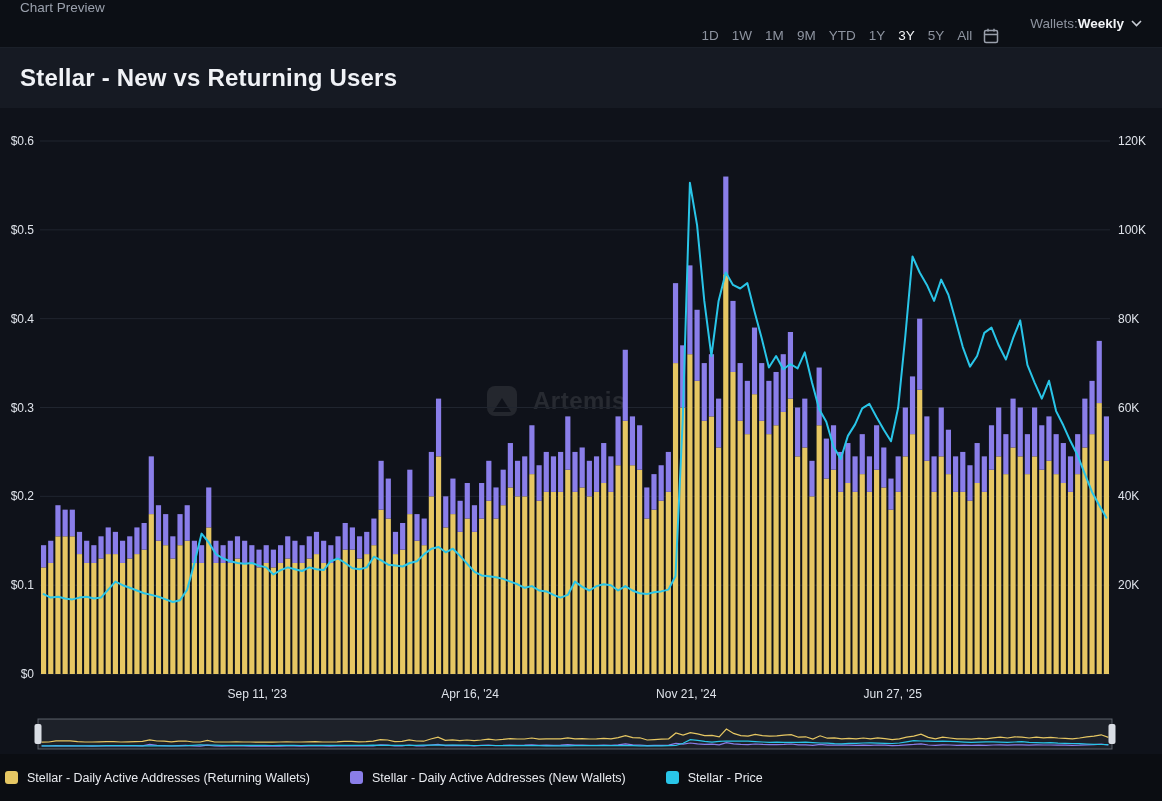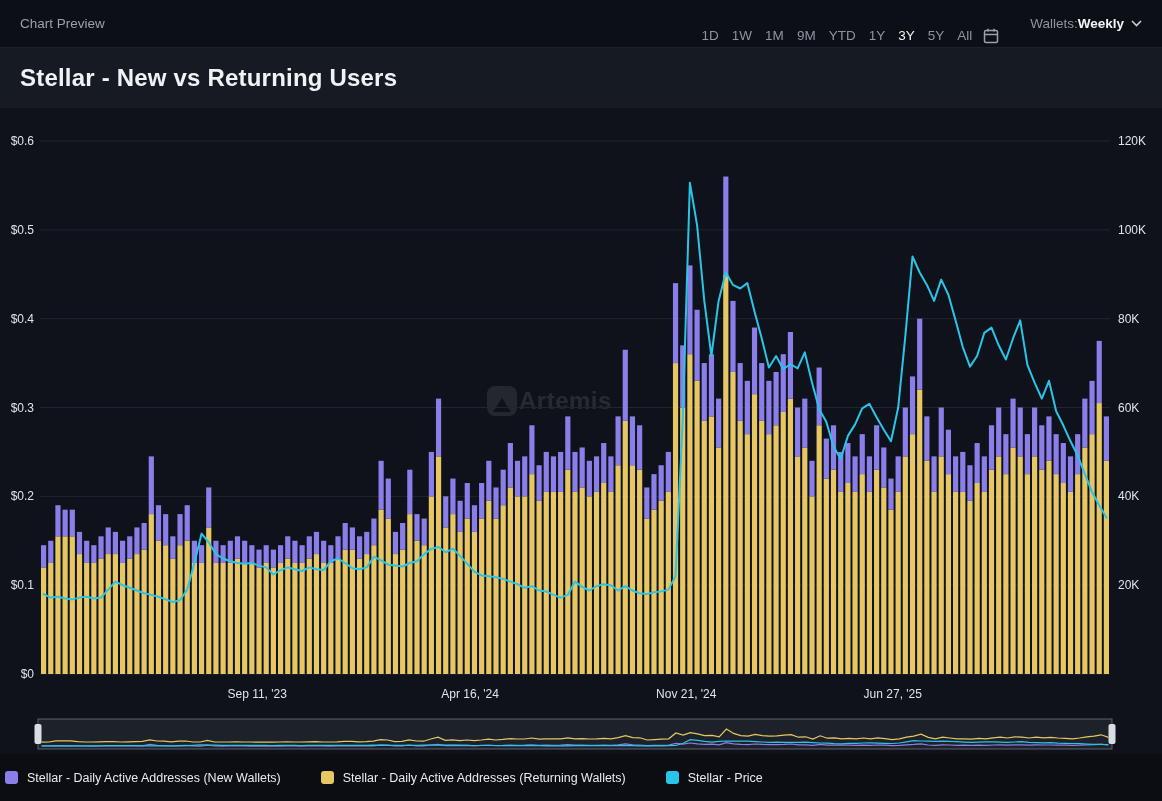--- a/index.html
+++ b/index.html
@@ -1,40 +1,40 @@
 <!DOCTYPE html>
 <html><head>
 <meta charset="utf-8">
 <style>
   * { box-sizing: border-box; margin: 0; padding: 0; }
   html,body { width:1162px; height:801px; overflow:hidden; }
   body { background:#0e1118; font-family:"Liberation Sans", sans-serif; color:#e8eaef; }
 
   .topbar { height:48px; background:#0c0f15; border-bottom:1px solid #1b2029;
-            display:flex; align-items:center; justify-content:space-between; padding:0 20px; }
+            display:flex; justify-content:space-between; padding:0 20px; }
   .tb-title { font-size:13.5px; color:#9aa0ac; }
   .tb-right { display:flex; align-items:center; }
   .ranges { display:flex; align-items:center; gap:13px; }
   button { background:none; border:none; padding:0; cursor:pointer; font:inherit; color:inherit;margin-top:24px; }
   .rng { font-size:13.5px; color:#8e94a0; }
   .rng.active { color:#f2f4f7; font-weight:400; }
   .cal { margin-left:10px; margin-right:30px; display:flex; align-items:center; }
   .interval { display:flex; align-items:center; cursor:pointer; }
   .int-label { font-size:13.5px; color:#8e94a0; }
   .int-value { font-size:13.5px; color:#f2f4f7; font-weight:700; }
   .interval svg { margin-left:7px; }
 
   .titlebar { height:60px; background:#161a23; display:flex; align-items:center; padding:0 20px; }
   .titlebar h1 { font-size:24px; font-weight:700; color:#f0f2f6; letter-spacing:0.2px; }
 
   .chart-region { position:relative; height:606px; background:#0f121a; }
   .chart-region > svg { position:relative; z-index:1; display:block; }
   #main-chart text { font:12px "Liberation Sans", sans-serif; fill:#dfe3ea; }
 
-  .watermark { position:absolute; left:487px; top:278px; display:flex; align-items:center; gap:2px; z-index:0; }
+  .watermark { position:absolute; left:487px; top:278px; display:flex; align-items:center; gap:16px; z-index:0; }
   .wm-logo { width:30px; height:30px; border-radius:8px; background:rgba(255,255,255,0.09);
              display:flex; align-items:flex-end; justify-content:center; overflow:hidden; }
   .wm-logo i { display:block; width:0; height:0; border-left:9px solid transparent;
                border-right:9px solid transparent; border-bottom:14px solid #0f121a; margin-bottom:4px; }
   .wm-text { font-size:24px; font-weight:700; color:rgba(255,255,255,0.10); letter-spacing:0.5px; }
 
   .nav-region { height:40px; background:#0f121a; }
   .nav-region svg { display:block; }
 
   .legend { height:47px; background:#0b0d12; display:flex; align-items:center; padding-left:5px; gap:40px; }
@@ -431,26 +431,26 @@
         <polyline points="41.6,28.2 48.8,28.0 56.0,26.8 63.2,26.8 70.4,26.8 77.6,27.6 84.9,28.0 92.1,28.0 99.3,27.8 106.5,27.6 113.7,27.6 120.9,28.0 128.1,27.8 135.3,27.6 142.5,27.4 149.7,25.8 156.9,27.0 164.1,27.2 171.3,27.8 178.6,27.2 185.8,27.0 193.0,28.0 200.2,28.0 207.4,26.4 214.6,28.0 221.8,28.0 229.0,28.0 236.2,27.8 243.4,28.0 250.6,28.0 257.8,28.2 265.1,28.0 272.3,28.2 279.5,28.0 286.7,27.8 293.9,28.0 301.1,28.0 308.3,27.8 315.5,27.6 322.7,28.0 329.9,28.0 337.1,27.8 344.3,27.4 351.6,27.4 358.8,27.8 366.0,27.6 373.2,27.2 380.4,25.6 387.6,26.0 394.8,27.6 402.0,27.4 409.2,25.8 416.4,27.0 423.6,27.2 430.8,25.0 438.0,23.2 445.3,26.4 452.5,25.8 459.7,26.6 466.9,26.0 474.1,26.6 481.3,26.0 488.5,25.2 495.7,26.0 502.9,25.4 510.1,24.6 517.3,25.0 524.5,25.0 531.8,24.0 539.0,25.2 546.2,24.8 553.4,24.8 560.6,24.8 567.8,23.8 575.0,24.8 582.2,24.6 589.4,25.0 596.6,24.8 603.8,24.4 611.0,24.8 618.2,23.6 625.5,21.6 632.7,23.6 639.9,23.8 647.1,26.0 654.3,25.6 661.5,25.2 668.7,24.8 675.9,19.0 683.1,21.0 690.3,18.6 697.5,19.8 704.7,21.6 712.0,21.4 719.2,22.8 726.4,15.0 733.6,19.4 740.8,21.6 748.0,22.2 755.2,20.4 762.4,21.6 769.6,22.2 776.8,21.8 784.0,21.2 791.2,20.6 798.4,23.2 805.7,22.8 812.9,25.0 820.1,21.8 827.3,24.2 834.5,23.8 841.7,24.8 848.9,24.4 856.1,24.8 863.3,24.0 870.5,24.8 877.7,23.8 884.9,24.6 892.2,25.6 899.4,24.8 906.6,23.2 913.8,22.2 921.0,20.2 928.2,23.4 935.4,24.8 942.6,23.2 949.8,24.0 957.0,24.8 964.2,24.8 971.4,25.2 978.7,24.4 985.9,24.8 993.1,23.8 1000.3,23.2 1007.5,24.0 1014.7,22.8 1021.9,23.2 1029.1,24.0 1036.3,23.2 1043.5,23.8 1050.7,23.4 1057.9,24.0 1065.1,24.4 1072.4,24.8 1079.6,24.0 1086.8,22.8 1094.0,22.2 1101.2,20.8 1108.4,23.4" fill="none" stroke="#e6c763" stroke-width="1.2"></polyline>
         <polyline points="41.6,32.0 48.8,32.0 56.0,31.6 63.2,31.8 70.4,31.8 77.6,32.0 84.9,32.0 92.1,32.2 99.3,32.0 106.5,31.8 113.7,32.0 120.9,32.0 128.1,32.0 135.3,31.8 142.5,31.8 149.7,30.4 156.9,31.4 164.1,31.6 171.3,32.0 178.6,31.6 185.8,31.4 193.0,32.0 200.2,32.2 207.4,31.2 214.6,32.0 221.8,32.2 229.0,32.0 236.2,32.0 243.4,32.0 250.6,32.2 257.8,32.2 265.1,32.2 272.3,32.2 279.5,32.2 286.7,32.0 293.9,32.0 301.1,32.2 308.3,32.0 315.5,32.0 322.7,32.0 329.9,32.2 337.1,32.0 344.3,31.8 351.6,32.0 358.8,32.0 366.0,32.0 373.2,31.8 380.4,30.8 387.6,31.2 394.8,32.0 402.0,31.8 409.2,31.0 416.4,31.8 423.6,31.8 430.8,31.0 438.0,30.4 445.3,31.6 452.5,31.4 459.7,31.6 466.9,31.4 474.1,31.8 481.3,31.4 488.5,31.2 495.7,31.6 502.9,31.4 510.1,31.0 517.3,31.4 524.5,31.2 531.8,30.8 539.0,31.4 546.2,31.2 553.4,31.4 560.6,31.2 567.8,30.6 575.0,31.2 582.2,31.2 589.4,31.4 596.6,31.4 603.8,31.2 611.0,31.4 618.2,30.8 625.5,29.8 632.7,30.8 639.9,31.0 647.1,31.6 654.3,31.4 661.5,31.4 668.7,31.2 675.9,29.4 683.1,30.2 690.3,29.0 697.5,29.8 704.7,30.4 712.0,30.2 719.2,30.8 726.4,28.6 733.6,29.8 740.8,30.4 748.0,30.6 755.2,30.0 762.4,30.4 769.6,30.6 776.8,30.6 784.0,30.4 791.2,30.0 798.4,30.8 805.7,30.8 812.9,31.4 820.1,30.4 827.3,31.2 834.5,31.0 841.7,31.2 848.9,31.2 856.1,31.4 863.3,31.2 870.5,31.4 877.7,31.0 884.9,31.2 892.2,31.6 899.4,31.4 906.6,30.8 913.8,30.4 921.0,29.8 928.2,31.0 935.4,31.4 942.6,30.8 949.8,31.0 957.0,31.4 964.2,31.2 971.4,31.4 978.7,31.2 985.9,31.4 993.1,31.0 1000.3,30.8 1007.5,31.2 1014.7,30.8 1021.9,30.8 1029.1,31.2 1036.3,30.8 1043.5,31.0 1050.7,31.0 1057.9,31.2 1065.1,31.2 1072.4,31.4 1079.6,31.2 1086.8,30.8 1094.0,30.6 1101.2,30.2 1108.4,31.0" fill="none" stroke="#8a7ee9" stroke-width="1.2"></polyline>
         <polyline points="41.6,31.8 48.8,31.9 56.0,31.8 63.2,31.9 70.4,31.9 77.6,31.9 84.9,31.8 92.1,31.9 99.3,31.9 106.5,31.7 113.7,31.6 120.9,31.7 128.1,31.7 135.3,31.7 142.5,31.8 149.7,31.8 156.9,31.8 164.1,31.9 171.3,31.9 178.6,31.9 185.8,31.7 193.0,31.3 200.2,30.9 207.4,31.0 214.6,31.2 221.8,31.3 229.0,31.3 236.2,31.3 243.4,31.3 250.6,31.3 257.8,31.4 265.1,31.4 272.3,31.5 279.5,31.4 286.7,31.4 293.9,31.4 301.1,31.5 308.3,31.4 315.5,31.4 322.7,31.4 329.9,31.3 337.1,31.3 344.3,31.3 351.6,31.4 358.8,31.4 366.0,31.4 373.2,31.2 380.4,31.3 387.6,31.4 394.8,31.4 402.0,31.4 409.2,31.3 416.4,31.3 423.6,31.2 430.8,31.1 438.0,31.1 445.3,31.2 452.5,31.1 459.7,31.2 466.9,31.3 474.1,31.5 481.3,31.5 488.5,31.5 495.7,31.5 502.9,31.6 510.1,31.6 517.3,31.7 524.5,31.7 531.8,31.7 539.0,31.7 546.2,31.8 553.4,31.8 560.6,31.9 567.8,31.8 575.0,31.6 582.2,31.7 589.4,31.7 596.6,31.7 603.8,31.7 611.0,31.7 618.2,31.7 625.5,31.7 632.7,31.7 639.9,31.8 647.1,31.8 654.3,31.8 661.5,31.8 668.7,31.7 675.9,31.5 683.1,29.2 690.3,25.6 697.5,26.3 704.7,27.4 712.0,28.2 719.2,27.4 726.4,27.0 733.6,27.2 740.8,27.2 748.0,27.1 755.2,27.6 762.4,28.0 769.6,28.4 776.8,28.2 784.0,28.4 791.2,28.3 798.4,28.4 805.7,28.2 812.9,28.6 820.1,29.0 827.3,29.2 834.5,29.6 841.7,29.8 848.9,29.4 856.1,29.3 863.3,29.0 870.5,28.9 877.7,29.1 884.9,29.3 892.2,29.5 899.4,29.0 906.6,27.9 913.8,26.7 921.0,27.0 928.2,27.2 935.4,27.4 942.6,27.1 949.8,27.3 957.0,27.7 964.2,28.1 971.4,28.4 978.7,28.2 985.9,27.9 993.1,27.8 1000.3,28.1 1007.5,28.3 1014.7,28.0 1021.9,27.7 1029.1,28.4 1036.3,28.6 1043.5,28.9 1050.7,28.6 1057.9,29.1 1065.1,29.3 1072.4,29.5 1079.6,29.7 1086.8,30.0 1094.0,30.3 1101.2,30.5 1108.4,30.7" fill="none" stroke="#29c5e8" stroke-width="1.2"></polyline>
         <rect x="34.5" y="10" width="7" height="20" rx="2" fill="#d9dde4"></rect>
         <rect x="1108.5" y="10" width="7" height="20" rx="2" fill="#d9dde4"></rect>
       </svg>
   </div>
 
   <footer class="legend">
     <div class="lg-item">
+      <span class="sw" style="background: rgb(230, 199, 99);"></span>
+      <span class="lg-label">Stellar - Daily Active Addresses (Returning Wallets)</span>
+    </div>
+    <div class="lg-item">
       <span class="sw" style="background: rgb(138, 126, 233);"></span>
       <span class="lg-label">Stellar - Daily Active Addresses (New Wallets)</span>
-    </div>
-    <div class="lg-item">
-      <span class="sw" style="background: rgb(230, 199, 99);"></span>
-      <span class="lg-label">Stellar - Daily Active Addresses (Returning Wallets)</span>
     </div>
     <div class="lg-item">
       <span class="sw" style="background: rgb(41, 197, 232);"></span>
       <span class="lg-label">Stellar - Price</span>
     </div>
   </footer>
 
 </div>
 
 </body></html>

